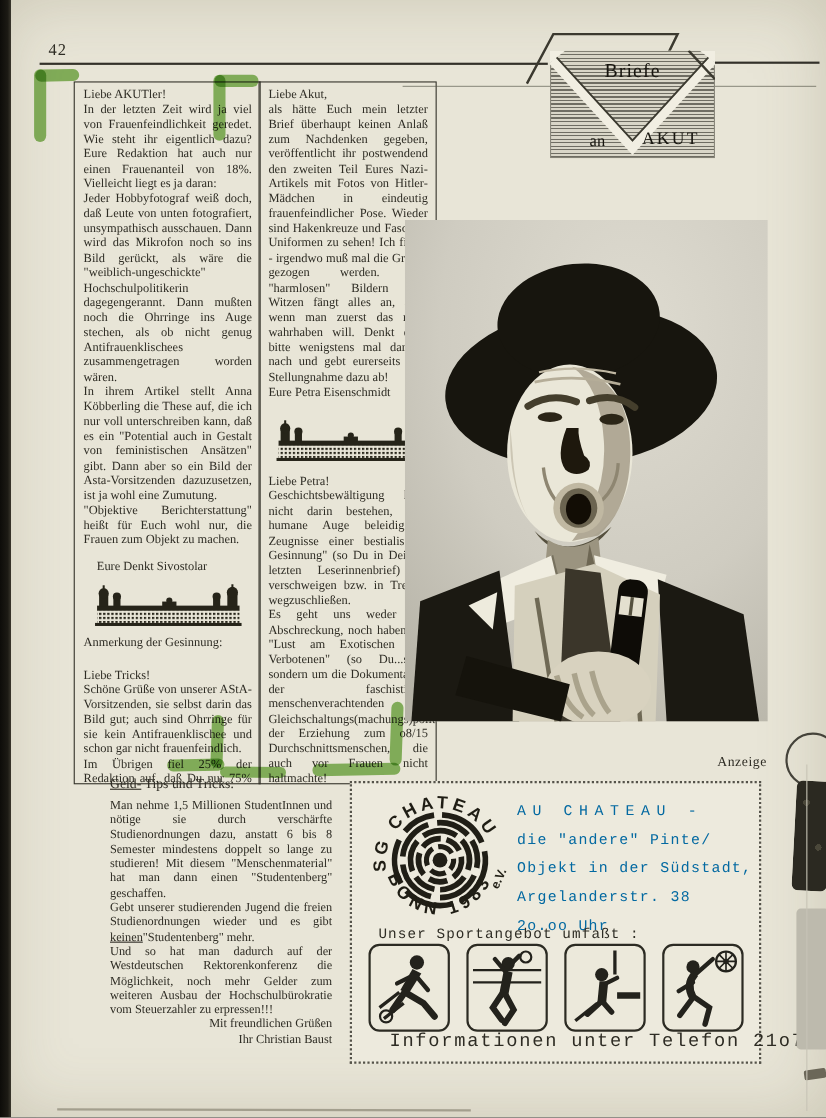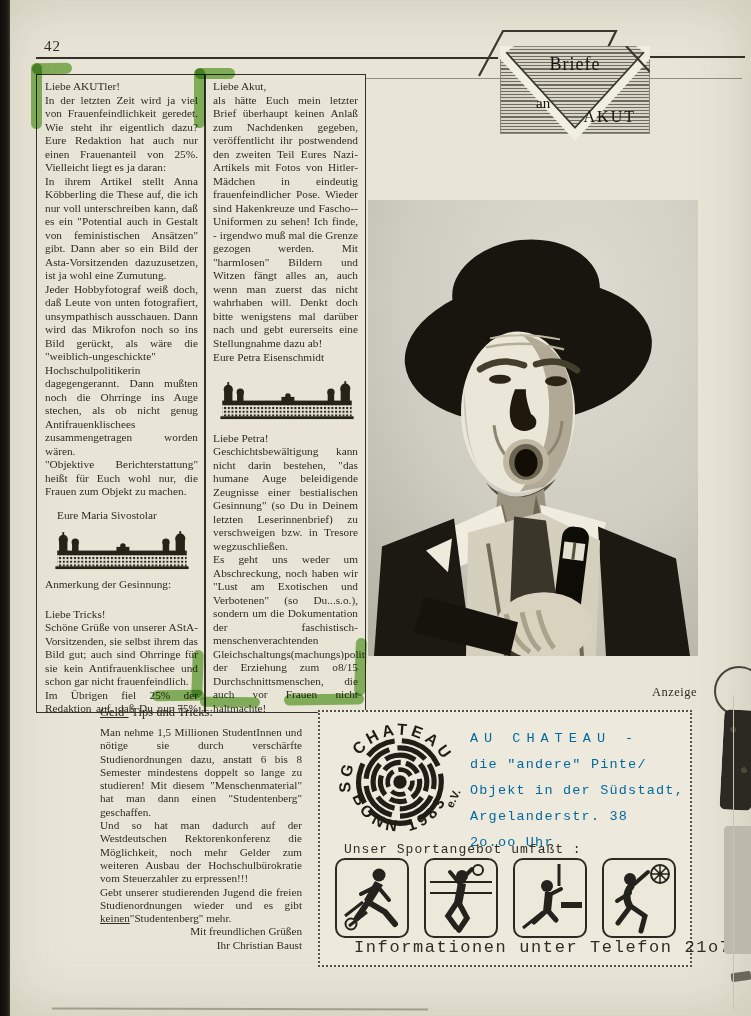--- a/index.html
+++ b/index.html
@@ -16,31 +16,31 @@
   
   .scan-strip{left:0;top:0;width:10px;height:1016px;background:linear-gradient(90deg,#0d0c09 0%,#1c1a14 70%,#3a372d 100%);z-index:6;}
   .bottom-edge{left:52px;top:1008px;width:376px;height:2px;background:#a39f8e;transform:rotate(.15deg);z-index:6;}
 
   .page-number{left:44px;top:38px;font-size:15px;letter-spacing:1px;}
   .header-rule{left:36px;top:57px;width:462px;height:2px;background:#33312a;}
   .header-stub{left:650px;top:56px;width:95px;height:2px;background:#33312a;}
 
   
   .para-svg{left:473px;top:28px;width:150px;height:50px;z-index:1;}
-  .envelope{left:500px;top:46px;width:150px;height:88px;z-index:2;
+  .envelope{left:500px;top:46px;width:150px;height:98px;z-index:2;
     background:repeating-linear-gradient(180deg,#6f6d63 0 1.2px,#d9d6c8 1.2px 3.2px);
     box-shadow:0 0 0 1px #8a887c inset;}
   .envelope svg{position:absolute;left:0;top:0;}
   .env-briefe{position:absolute;left:0;right:0;top:8px;text-align:center;font-size:18px;color:#17150f;letter-spacing:1px;}
-  .env-an{position:absolute;left:36px;bottom:22px;font-size:15px;color:#17150f;margin-top:24px;}
+  .env-an{position:absolute;left:36px;bottom:6px;font-size:15px;color:#17150f;margin-top:24px;}
   .env-akut{position:absolute;right:14px;bottom:8px;font-size:16px;letter-spacing:2px;color:#17150f;}
 
   
   .col{box-sizing:border-box;border:1.5px solid #34322a;padding:5px 7px 4px 8px;overflow:hidden;
-       font-size:11.3px;line-height:13.5px;text-align:justify;hyphens:auto;}
+       font-size:11.3px;line-height:13.5px;text-align:justify;hyphens:auto;margin-left:31px;}
   .col1{left:36px;top:74px;width:170px;height:639px;}
   .col2{left:204px;top:74px;width:162px;height:639px;}
   .col p{margin:0;}
   .sig-ind{margin:10px 0 2px 12px !important;text-align:left;}
   .sig-plain{margin:1px 0 0 0 !important;text-align:left;}
   .note-head{margin:6px 0 0 0 !important;text-align:left;}
   .salut2{margin-top:16px !important;text-align:left;}
   .bldg{display:block;margin:9px auto 6px auto;width:148px;height:41px;}
   .photo-rule{left:366px;top:78px;width:376px;height:1px;background:#57554a;opacity:.6;}
 
@@ -109,25 +109,25 @@
       <path d="M150,0 L136,0 L150,11 Z" fill="#f1eee2"></path>
       <path d="M126,0 L150,26" stroke="#3b392f" stroke-width="2.2" fill="none"></path>
     </svg>
     <div class="env-briefe serif">Briefe</div>
     <div class="env-an serif">an</div>
     <div class="env-akut serif">AKUT</div>
   </div>
 
   <section class="abs col col1">
     <p style="text-align:left">Liebe AKUTler!</p>
-    <p>In der letzten Zeit wird ja viel von Frauenfeindlichkeit geredet. Wie steht ihr eigentlich dazu? Eure Redaktion hat auch nur einen Frauenanteil von 25%. Vielleicht liegt es ja daran:</p>
+    <p>In der letzten Zeit wird ja viel von Frauenfeindlichkeit geredet. Wie steht ihr eigentlich dazu? Eure Redaktion hat auch nur einen Frauenanteil von 18%. Vielleicht liegt es ja daran:</p>
+    <p>Jeder Hobbyfotograf weiß doch, daß Leute von unten fotografiert, unsympathisch ausschauen. Dann wird das Mikrofon noch so ins Bild gerückt, als wäre die "weiblich-ungeschickte" Hochschulpolitikerin dagegengerannt. Dann mußten noch die Ohrringe ins Auge stechen, als ob nicht genug Antifrauenklischees zusammengetragen worden wären.</p>
     <p>In ihrem Artikel stellt Anna Köbberling die These auf, die ich nur voll unterschreiben kann, daß es ein "Potential auch in Gestalt von feministischen Ansätzen" gibt. Dann aber so ein Bild der Asta-Vorsitzenden dazuzusetzen, ist ja wohl eine Zumutung.</p>
-    <p>Jeder Hobbyfotograf weiß doch, daß Leute von unten fotografiert, unsympathisch ausschauen. Dann wird das Mikrofon noch so ins Bild gerückt, als wäre die "weiblich-ungeschickte" Hochschulpolitikerin dagegengerannt. Dann mußten noch die Ohrringe ins Auge stechen, als ob nicht genug Antifrauenklischees zusammengetragen worden wären.</p>
     <p>"Objektive Berichterstattung" heißt für Euch wohl nur, die Frauen zum Objekt zu machen.</p>
-    <p class="sig-ind">Eure Maria Sivostolar</p>
+    <p class="sig-ind">Eure Denkt Sivostolar</p>
 
     <svg class="bldg" viewBox="0 0 160 44">
       <defs>
         <pattern id="bw" width="4" height="4" patternUnits="userSpaceOnUse">
           <rect width="2.2" height="2.2" fill="#262419"></rect>
         </pattern>
       </defs>
       <rect x="10" y="21" width="140" height="5" fill="#262419"></rect>
       <rect x="10" y="26" width="140" height="13" fill="url(#bw)"></rect>
       <rect x="8" y="38" width="144" height="3" fill="#262419"></rect>
@@ -142,21 +142,21 @@
         <rect x="138" y="9" width="10" height="13"></rect>
           <circle cx="143" cy="8" r="5.5"></circle>
           <rect x="142" y="0" width="2" height="5"></rect>
         <rect x="74" y="17" width="14" height="5"></rect>
           <circle cx="81" cy="16" r="3"></circle>
       </g>
     </svg>
 
     <p class="note-head">Anmerkung der Gesinnung:</p>
     <p class="salut2">Liebe Tricks!</p>
-    <p>Schöne Grüße von unserer AStA-Vorsitzenden, sie selbst ihrem das Bild gut; auch sind Ohrringe für sie kein Antifrauenklischee und schon gar nicht frauenfeindlich.</p>
+    <p>Schöne Grüße von unserer AStA-Vorsitzenden, sie selbst darin das Bild gut; auch sind Ohrringe für sie kein Antifrauenklischee und schon gar nicht frauenfeindlich.</p>
     <p>Im Übrigen fiel 25% der Redaktion auf, daß Du nur 75% derselben ansprichst!</p>
   </section>
 
   <section class="abs col col2">
     <p style="text-align:left">Liebe Akut,</p>
     <p>als hätte Euch mein letzter Brief überhaupt keinen Anlaß zum Nachdenken gegeben, veröffentlicht ihr postwendend den zweiten Teil Eures Nazi-Artikels mit Fotos von Hitler-Mädchen in eindeutig frauenfeindlicher Pose. Wieder sind Hakenkreuze und Fascho--Uniformen zu sehen! Ich finde, - irgendwo muß mal die Grenze gezogen werden. Mit "harmlosen" Bildern und Witzen fängt alles an, auch wenn man zuerst das nicht wahrhaben will. Denkt doch bitte wenigstens mal darüber nach und gebt eurerseits eine Stellungnahme dazu ab!</p>
     <p class="sig-plain">Eure Petra Eisenschmidt</p>
 
     <svg class="bldg" style="margin-top:16px" viewBox="0 0 160 44">
       <rect x="10" y="21" width="140" height="5" fill="#262419"></rect>
@@ -249,22 +249,22 @@
   <div class="abs hl" style="left:152px;top:690px;width:52px;height:11px;transform:rotate(-1deg)"></div>
   <div class="abs hl" style="left:200px;top:697px;width:60px;height:10px;transform:rotate(.5deg)"></div>
   <div class="abs hl" style="left:284px;top:694px;width:80px;height:11px;transform:rotate(-1deg)"></div>
   <div class="abs hl" style="left:355px;top:638px;width:11px;height:58px;transform:rotate(2deg)"></div>
 
   <div class="abs geld-head serif">
     <span class="u">Geld-</span><span> Tips und Tricks:</span>
   </div>
   <div class="abs geld-body serif">
     <p>Man nehme 1,5 Millionen StudentInnen und nötige sie durch verschärfte Studienordnungen dazu, anstatt 6 bis 8 Semester mindestens doppelt so lange zu studieren! Mit diesem "Menschenmaterial" hat man dann einen "Studentenberg" geschaffen.</p>
+    <p><span>Gebt unserer studierenden Jugend die freien Studienordnungen wieder und es gibt </span><span class="u">keinen</span><span>"Studentenberg" mehr.</span></p>
     <p>Und so hat man dadurch auf der Westdeutschen Rektorenkonferenz die Möglichkeit, noch mehr Gelder zum weiteren Ausbau der Hochschulbürokratie vom Steuerzahler zu erpressen!!!</p>
-    <p><span>Gebt unserer studierenden Jugend die freien Studienordnungen wieder und es gibt </span><span class="u">keinen</span><span>"Studentenberg" mehr.</span></p>
     <p class="geld-close">Mit freundlichen Grüßen</p>
     <p class="geld-close">Ihr Christian Baust</p>
   </div>
 
   <div class="abs anzeige serif">Anzeige</div>
 
   <div class="abs ad">
     <svg class="chateau-logo" viewBox="0 0 124 124">
       <defs>
         <path id="arcTop" d="M16,78 A48,48 0 1 1 108,78" fill="none"></path>

